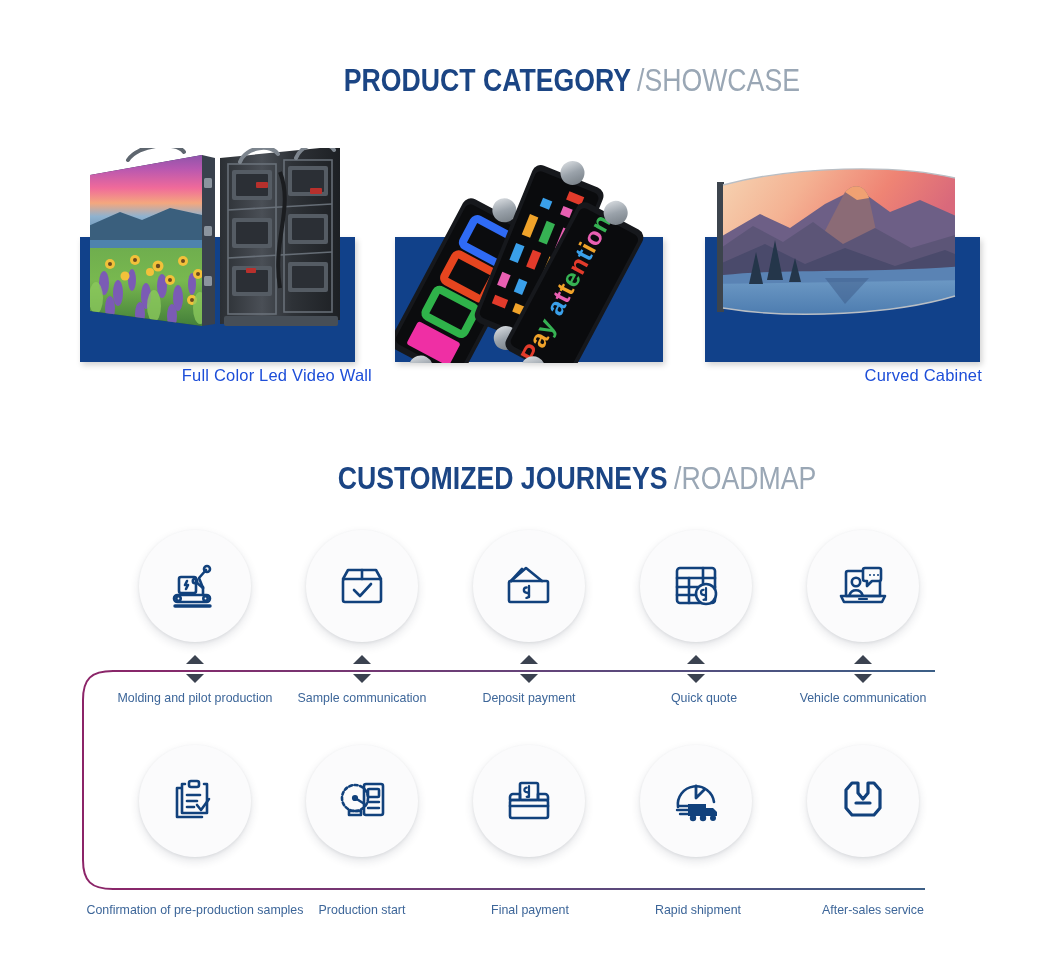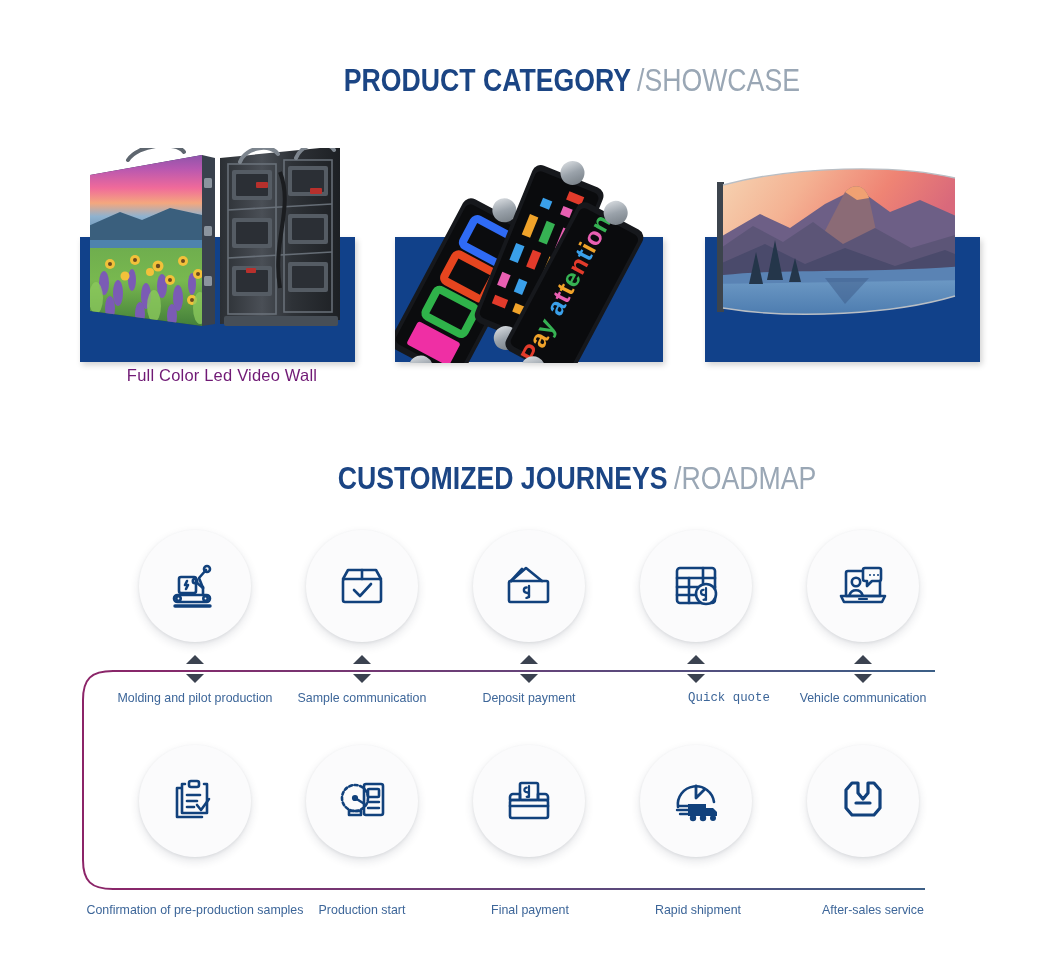--- a/index.html
+++ b/index.html
@@ -58,21 +58,21 @@
   .blue-plate{
     position:absolute; left:0; background:#11418a;
     box-shadow:2px 3px 6px rgba(0,0,0,.18);
   }
   .p1 .blue-plate{ top:89px; width:275px; height:125px; }
   .p2 .blue-plate{ top:89px; width:268px; height:125px; }
   .p3 .blue-plate{ top:89px; width:275px; height:125px; }
 
   .product-label{
     position:absolute; top:218px; width:100%;
-    text-align:center; color:#701a75; font-size:16.5px;
+    text-align:right; color:#1d4ed8; font-size:16.5px;
     font-family:"Liberation Sans", sans-serif;
     letter-spacing:.2px;
   }
   .p1 .product-label{ left:-8px; }
   .p2 .product-label{ left:0px; }
   .p3 .product-label{ left:2px; }
 
   .art{ position:absolute; top:0; left:0; }
 
   
@@ -351,20 +351,23 @@
     </svg>
   </div>
 
   <div class="product-label-holder"></div>
 </div>
 
 <div class="products" style="top:148px; pointer-events:none;">
   <div class="product p1">
       <div class="product-label">Full Color Led Video Wall</div>
     </div>
+  <div class="product p3">
+      <div class="product-label">Curved Cabinet</div>
+    </div>
 </div>
 
 <div class="section-title" id="title-roadmap">
   <span class="main">CUSTOMIZED JOURNEYS</span><span class="sub">/ROADMAP</span>
 </div>
 
 <div class="roadmap">
 
   <svg class="rm-svg" width="1059" height="420" viewBox="0 0 1059 420">
     <defs>
@@ -457,21 +460,21 @@
           <line x1="38" y1="13" x2="38" y2="28"></line>
           <circle cx="41" cy="39" r="10" fill="#fbfbfc"></circle>
           <path d="M41 33 v12 M38.5 34.8 a2.5 2.5 0 1 0 0 5 a2.5 2.5 0 1 1 0 5" stroke-width="2.2"></path>
         </svg>
       </div>
       <div class="marker" style="left:47px;">
         <span class="tri tri-up"></span>
           <span class="tri tri-dn"></span>
       </div>
     </div>
-    <div class="node-label" style="left:644px; width:170px;font-family:Liberation Mono, monospace;">Quick quote</div>
+    <div class="node-label" style="left:619px; width:170px;">Quick quote</div>
 
     <div class="node" style="left:807px;">
       <div class="circle">
         <svg width="62" height="62" viewBox="0 0 62 62" fill="none" stroke="#11417c" stroke-width="2.6" stroke-linecap="round" stroke-linejoin="round">
           <path d="M14 18 a2 2 0 0 1 2 -2 h30 a2 2 0 0 1 2 2 v23 h-34 z"></path>
           <path d="M9 41 h44 l-3 6 h-38 z"></path>
           <line x1="27" y1="44" x2="35" y2="44" stroke-width="2.2"></line>
           <circle cx="24" cy="27" r="4.2"></circle>
           <path d="M17.5 40 a6.8 6.8 0 0 1 13 0"></path>
           <path d="M33 13 h14 a2 2 0 0 1 2 2 v9 a2 2 0 0 1 -2 2 h-7 l-5 5 v-5 h-2 a2 2 0 0 1 -2 -2 v-9 a2 2 0 0 1 2 -2 z" fill="#fbfbfc"></path>

